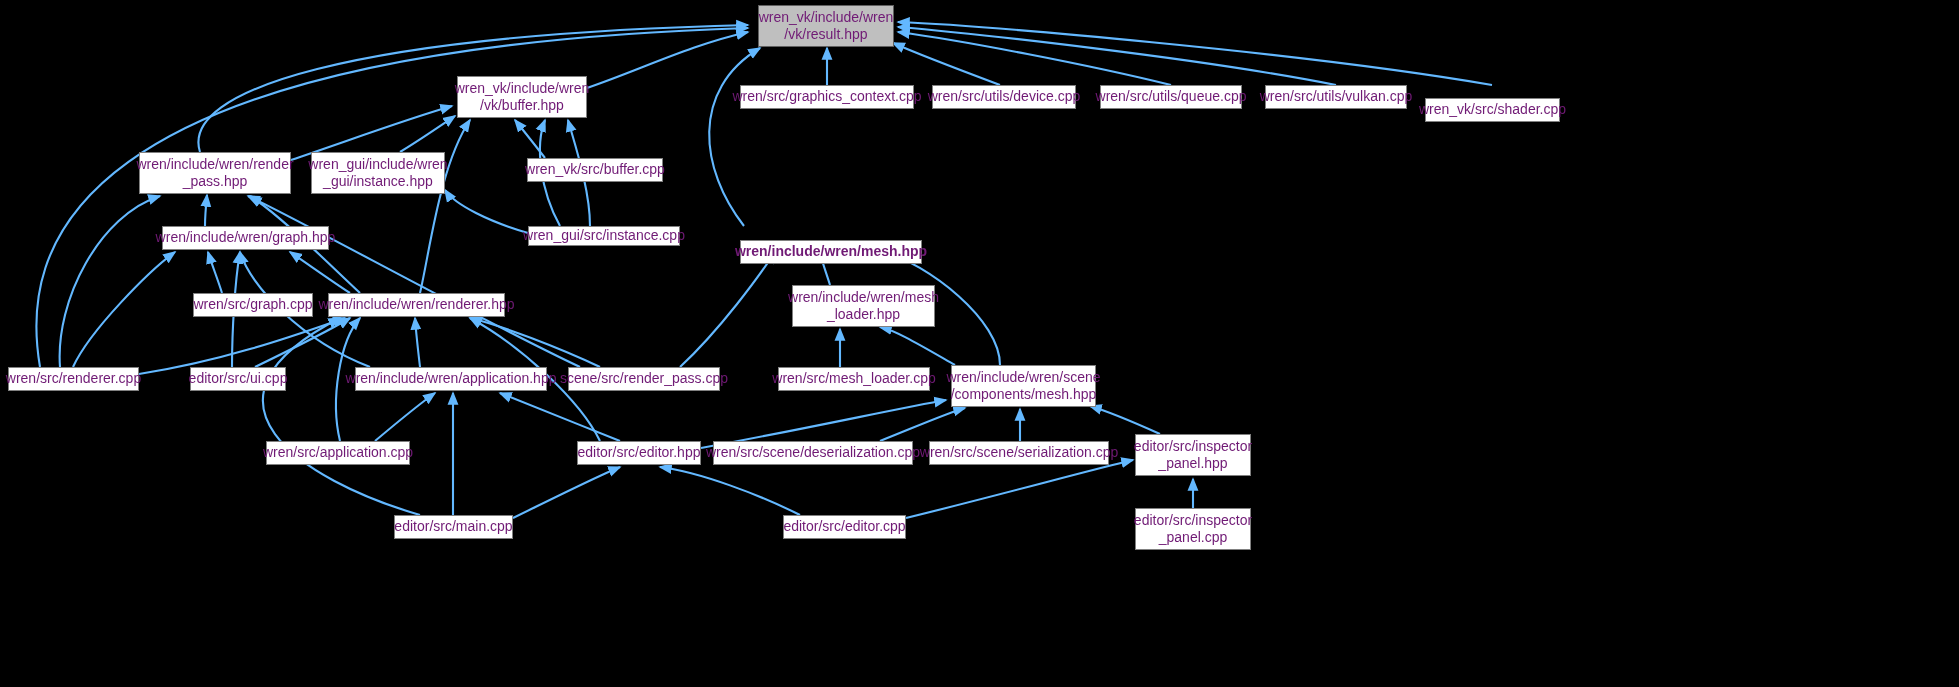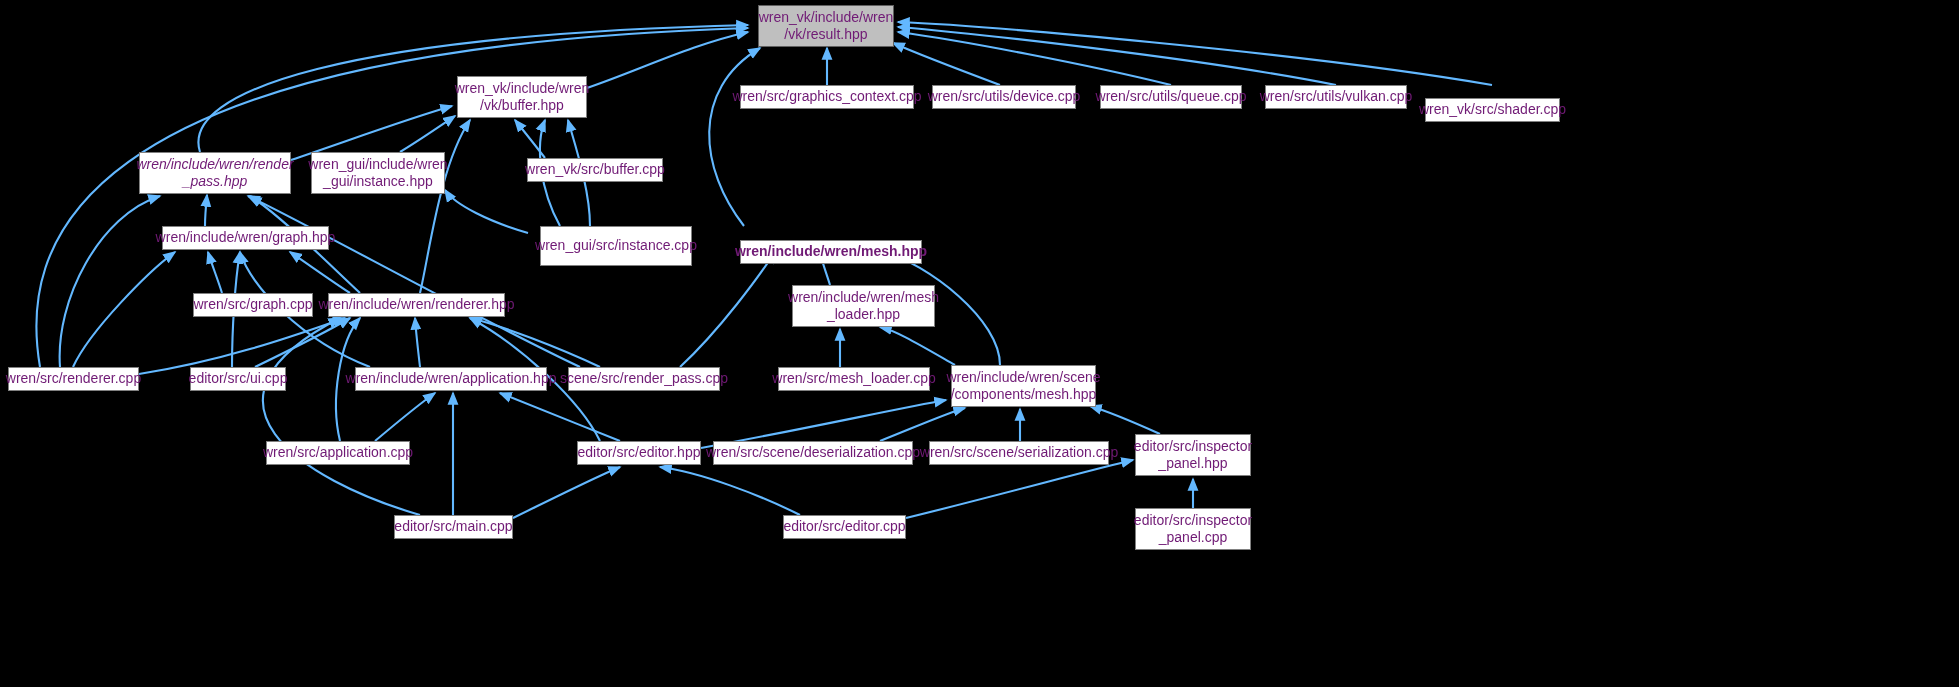--- a/index.html
+++ b/index.html
@@ -103,26 +103,26 @@
   <div id="node-layer">
       <div class="node root" style="left: 758px; top: 5px; width: 136px; height: 42px; background: rgb(191, 191, 191);">wren_vk/include/wren
 /vk/result.hpp</div>
       <div class="node" style="left: 457px; top: 76px; width: 130px; height: 42px;">wren_vk/include/wren
 /vk/buffer.hpp</div>
       <div class="node" style="left: 740px; top: 85px; width: 174px; height: 24px;">wren/src/graphics_context.cpp</div>
       <div class="node" style="left: 932px; top: 85px; width: 144px; height: 24px;">wren/src/utils/device.cpp</div>
       <div class="node" style="left: 1100px; top: 85px; width: 142px; height: 24px;">wren/src/utils/queue.cpp</div>
       <div class="node" style="left: 1265px; top: 85px; width: 142px; height: 24px;">wren/src/utils/vulkan.cpp</div>
       <div class="node" style="left: 1425px; top: 85px; width: 135px; height: 24px; margin-top: 13px;">wren_vk/src/shader.cpp</div>
-      <div class="node" style="left: 139px; top: 152px; width: 152px; height: 42px; font-style: italic;">wren/include/wren/render
+      <div class="node" style="left: 139px; top: 152px; width: 152px; height: 42px;">wren/include/wren/render
 _pass.hpp</div>
       <div class="node" style="left: 311px; top: 152px; width: 134px; height: 42px;">wren_gui/include/wren
 _gui/instance.hpp</div>
       <div class="node" style="left: 503px; top: 158px; width: 136px; height: 24px; margin-left: 24px;">wren_vk/src/buffer.cpp</div>
-      <div class="node" style="left: 528px; top: 226px; width: 152px; height: 40px; margin-left: 12px;">wren_gui/src/instance.cpp</div>
+      <div class="node" style="left: 528px; top: 226px; width: 152px; height: 20px;">wren_gui/src/instance.cpp</div>
       <div class="node" style="left: 740px; top: 240px; width: 182px; height: 24px; font-weight: bold;">wren/include/wren/mesh.hpp</div>
       <div class="node" style="left: 162px; top: 226px; width: 167px; height: 24px;">wren/include/wren/graph.hpp</div>
       <div class="node" style="left: 782px; top: 285px; width: 143px; height: 42px; margin-left: 10px;">wren/include/wren/mesh
 _loader.hpp</div>
       <div class="node" style="left: 193px; top: 293px; width: 120px; height: 24px;">wren/src/graph.cpp</div>
       <div class="node" style="left: 328px; top: 293px; width: 177px; height: 24px;">wren/include/wren/renderer.hpp</div>
       <div class="node" style="left: 951px; top: 365px; width: 145px; height: 42px;">wren/include/wren/scene
 /components/mesh.hpp</div>
       <div class="node" style="left: 8px; top: 367px; width: 131px; height: 24px;">wren/src/renderer.cpp</div>
       <div class="node" style="left: 190px; top: 367px; width: 96px; height: 24px;">editor/src/ui.cpp</div>

